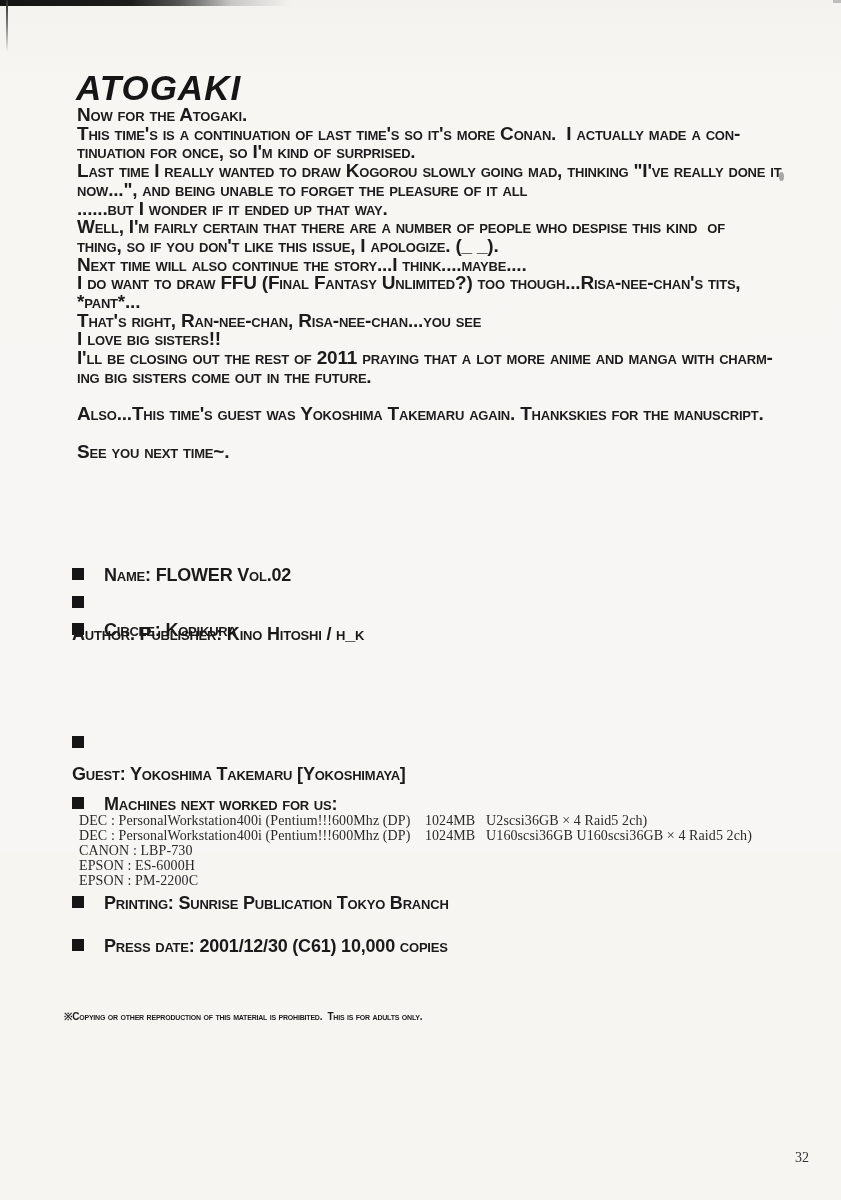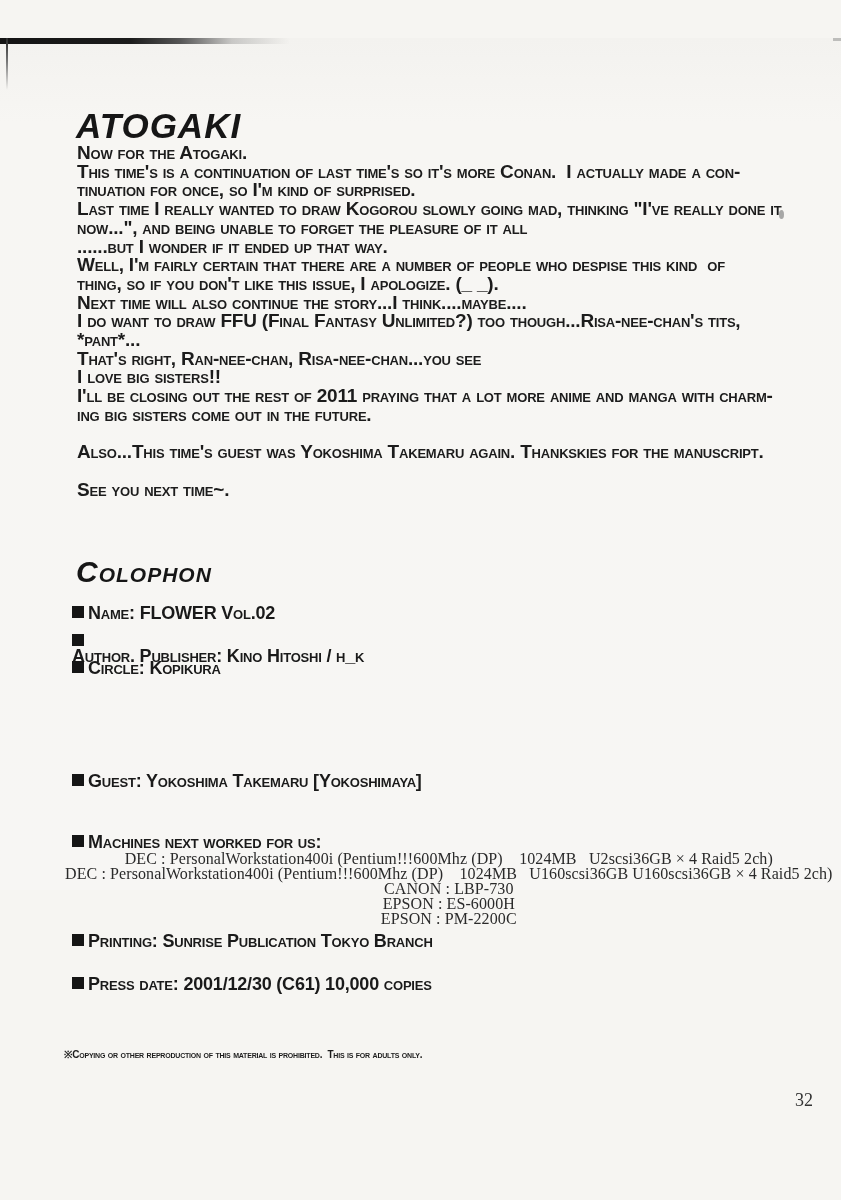--- a/index.html
+++ b/index.html
@@ -6,21 +6,20 @@
   body {
     width:841px; height:1200px;
     background:#f6f5f2;
     font-family:"Liberation Sans", sans-serif;
     color:#1d1d1d;
     overflow:hidden;
   }
   .page {
     position:relative; width:841px; height:852px;
     background:linear-gradient(180deg,#f3f2ef 0%, #f7f6f3 10%, #f7f6f4 100%);
-    margin-top:38px;
   }
   
   .top-bar {
     position:absolute; top:0; left:0; width:290px; height:6px;
     background:linear-gradient(90deg,#141414 0%, #1c1c1c 45%, #555 62%, rgba(120,120,120,.35) 80%, transparent 100%);
     border-bottom-right-radius:3px;
   }
   .left-tick {
     position:absolute; top:0; left:6px; width:2px; height:52px;
     background:linear-gradient(180deg,#2a2a2a 0%, #777 45%, transparent 100%);
@@ -45,49 +44,49 @@
   .body-text {
     position:absolute; left:77px; top:106px;
     font-size:19px; font-weight:bold; font-variant:small-caps;
     line-height:18.7px; letter-spacing:-0.2px;
     white-space:pre; color:#1c1c1c;
   }
   
   .c-item {
     position:absolute; left:72px; display:flex; align-items:flex-start;
     font-size:18px; font-weight:bold; font-variant:small-caps;
-    line-height:20px; letter-spacing:-0.2px; color:#1a1a1a; white-space:pre;
+    line-height:20px; letter-spacing:-0.2px; color:#1a1a1a; white-space:pre;gap:16px;
   }
   .sq {
     flex:0 0 auto; width:12px; height:12px; background:#151515;
     margin:3px 4px 0 0;
   }
   .item-name     { top:565px; }
   .item-author   { top:593px;flex-direction:column; }
   .item-circle   { top:620px;justify-content:center; }
-  .item-guest    { top:733px; }
+  .item-guest    { top:733px;flex-direction:column; }
   .item-machines { top:794px; }
   .item-printing { top:893px; }
   .item-press    { top:936px; }
   
   .machines {
-    position:absolute; left:65px; top:814px;
+    position:absolute; left:79px; top:814px;
     font-family:"Liberation Serif", serif;
-    font-size:16px; line-height:14.9px; letter-spacing:0.1px;
-    white-space:pre; color:#2a2a2a;text-align:center;
+    font-size:14px; line-height:14.9px; letter-spacing:0.1px;
+    white-space:pre; color:#2a2a2a;
   }
   .footer-note {
     position:absolute; left:64px; top:1009px;
     font-size:10px; font-weight:bold; font-variant:small-caps;
     letter-spacing:-0.2px; white-space:pre; color:#1c1c1c;
   }
   .page-number {
-    position:absolute; left:795px; top:1052px;
+    position:absolute; left:795px; top:1150px;
     font-family:"Liberation Serif", serif;
-    font-size:18px; color:#333;
+    font-size:14px; color:#333;
   }
 </style>
 </head>
 <body>
 
 <div class="page">
 
   <div class="top-bar"></div>
   <div class="left-tick"></div>
   <div class="corner-nub"></div>
@@ -108,21 +107,20 @@
 *pant*...
 That's right, Ran-nee-chan, Risa-nee-chan...you see
 I love big sisters!!
 I'll be closing out the rest of 2011 praying that a lot more anime and manga with charm-
 ing big sisters come out in the future.
 
 Also...This time's guest was Yokoshima Takemaru again. Thankskies for the manuscript.
 
 See you next time~.</div>
 
-  <h2 class="big-title title-colophon">Colophon</h2>
 
   <div class="c-item item-name">
     <span class="sq"></span>
     <span>Name: FLOWER Vol.02</span>
   </div>
 
   <div class="c-item item-author">
     <span class="sq"></span>
     <span>Author. Publisher: Kino Hitoshi / h_k</span>
   </div>

